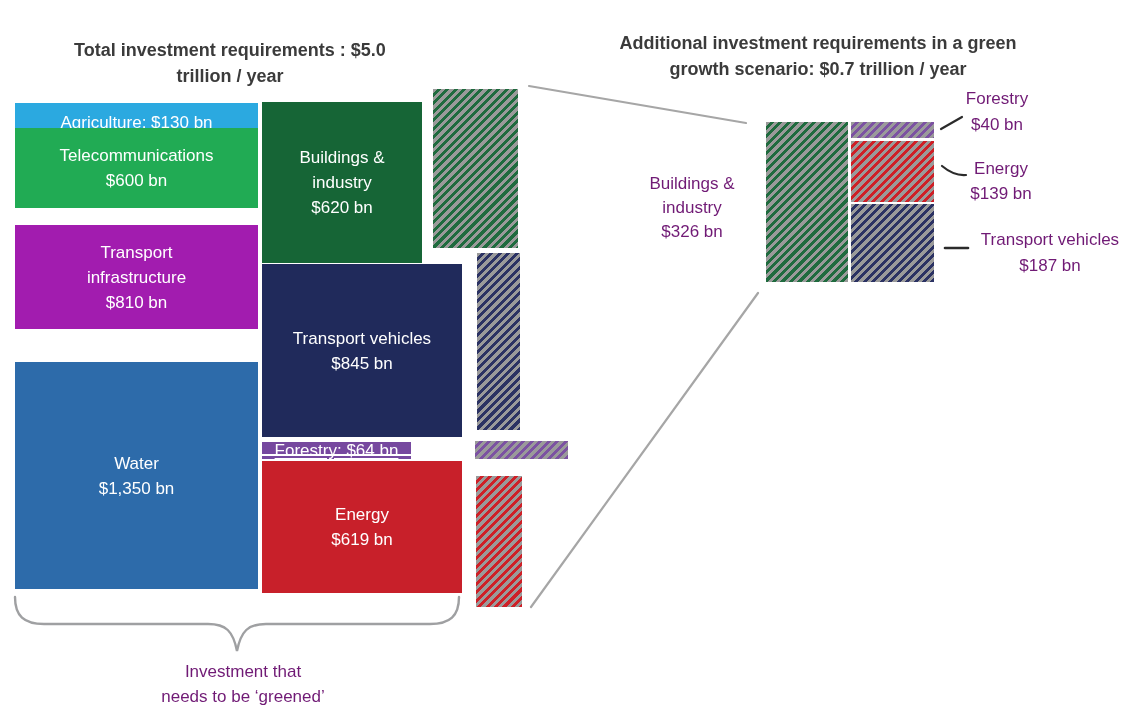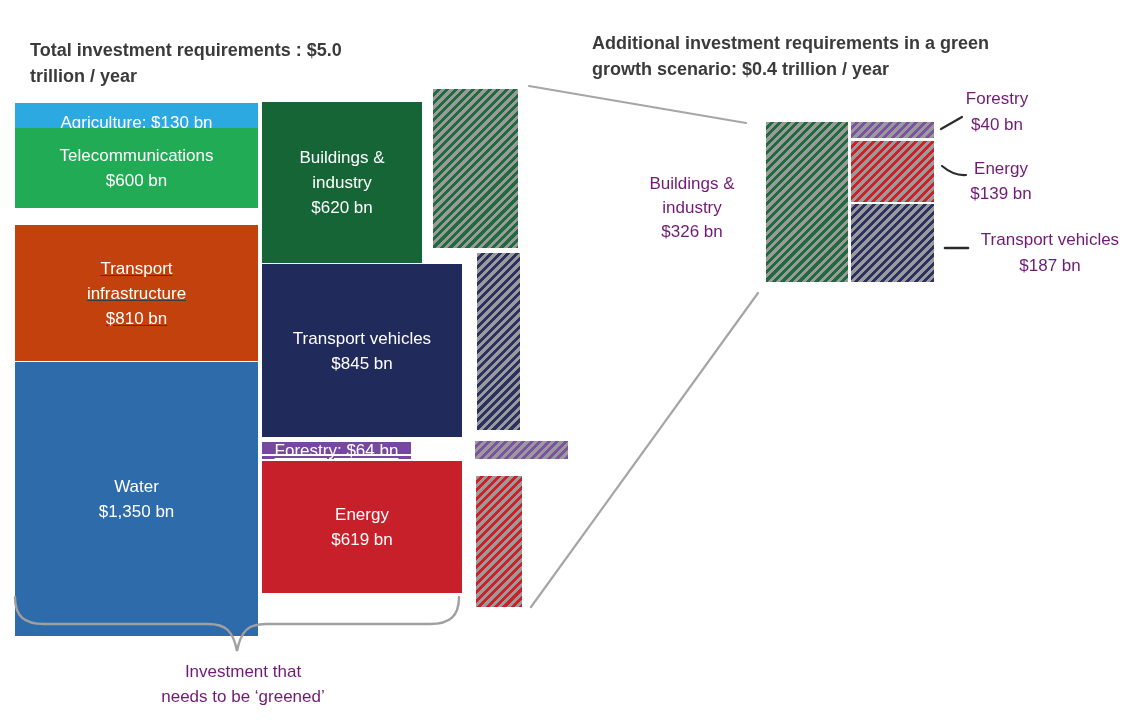--- a/index.html
+++ b/index.html
@@ -1,38 +1,38 @@
 <!DOCTYPE html>
 <html><head>
 <meta charset="utf-8">
 <style>
   html,body{margin:0;padding:0;background:#ffffff;}
   #canvas{
     position:relative; width:1133px; height:720px; background:#ffffff;
     font-family:"Liberation Sans", sans-serif; color:#3b3b3b; overflow:hidden;
   }
   .title{
-    position:absolute; font-weight:bold; font-size:18px;
+    position:absolute; text-align:center; font-weight:bold; font-size:18px;
     line-height:26px; color:#3b3b3b; white-space:pre-line;
   }
   .t-left{ left:30px; top:37px; width:400px; }
   .t-right{ left:592px; top:30px; width:452px; }
 
   .blk{
     position:absolute; display:flex; align-items:center; justify-content:center;
   }
   .blk-label{
     color:#ffffff; font-size:17px; line-height:25px; text-align:center;
     white-space:pre-line;
   }
   
   .b-agri { left:15px;  top:103px; width:243px; height:40px;  background:#2ba9e0; }
   .b-tele { left:15px;  top:128px; width:243px; height:80px;  background:#21ab54; }
-  .b-tinf { left:15px;  top:225px; width:243px; height:136px; background:#c2410c;text-decoration:underline; }
-  .b-watr { left:15px;  top:362px; width:243px; height:274px; background:#2d6baa; }
+  .b-tinf { left:15px;  top:225px; width:243px; height:104px; background:#a21caf; }
+  .b-watr { left:15px;  top:362px; width:243px; height:227px; background:#2d6baa; }
   
   .b-bldg { left:262px; top:102px; width:160px; height:161px; background:#166536; }
   .b-tveh { left:262px; top:264px; width:200px; height:173px; background:#202a5b; }
   .b-fore { left:262px; top:442px; width:149px; height:17px;  background:#76489f; }
   .b-engy { left:262px; top:461px; width:200px; height:132px; background:#c8202a; }
   .b-agri .blk-label{ line-height:24px; }
   .b-fore .blk-label{ font-size:17px; line-height:18px; text-decoration:underline; text-underline-offset:2px; }
   .fore-line{ position:absolute; left:0; right:0; bottom:3px; height:2px; background:#ffffff; }
 
   
@@ -65,21 +65,21 @@
   #overlay{ position:absolute; left:0; top:0; width:1133px; height:720px; pointer-events:none; }
 </style>
 </head>
 <body>
 
 <div id="canvas">
 
   <div class="title t-left">Total investment requirements : $5.0
 trillion / year</div>
   <div class="title t-right">Additional investment requirements in a green
-growth scenario: $0.4 trillion / year</div>
+growth scenario: $0.7 trillion / year</div>
 
   <div class="blk b-agri">
     <span class="blk-label">Agriculture: $130 bn</span>
   </div>
   <div class="blk b-tele">
     <span class="blk-label">Telecommunications
 $600 bn</span>
   </div>
   <div class="blk b-tinf">
     <span class="blk-label">Transport

